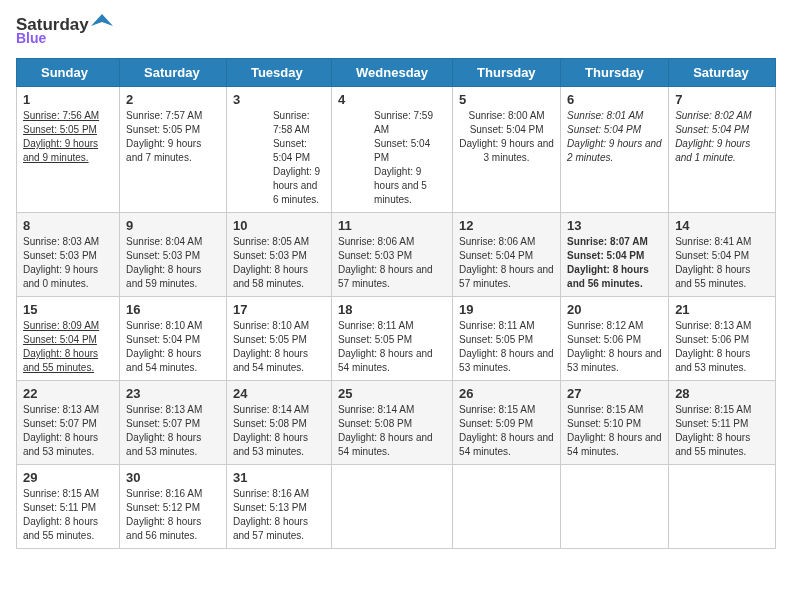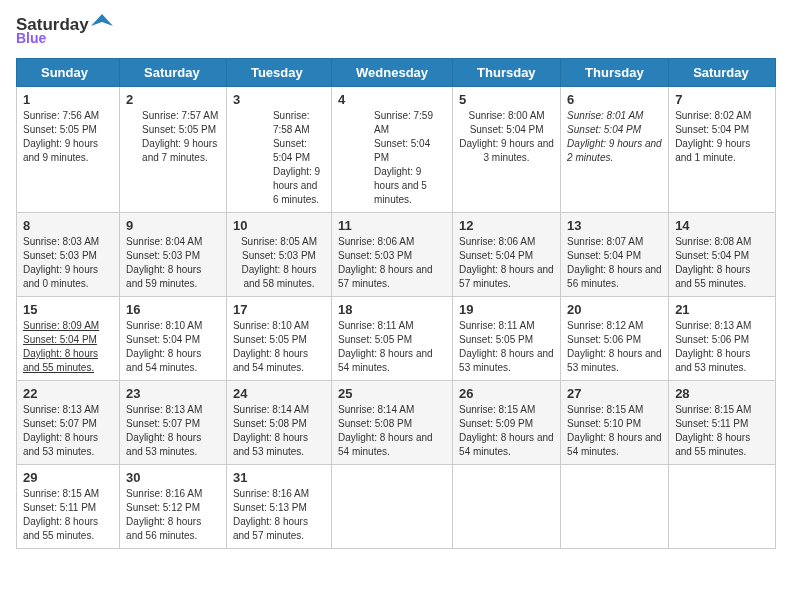--- a/index.html
+++ b/index.html
@@ -108,27 +108,27 @@
         <th>Wednesday</th>
         <th>Thursday</th>
         <th>Thursday</th>
         <th>Saturday</th>
       </tr>
   </thead>
   <tbody id="calendar-body">
   <tr>
         <td>
           <span class="day-number">1</span>
-          <div class="cell-content" style="white-space: pre-line;">Sunrise: 7:56 AM
+          <div class="cell-content" style="white-space: pre-line; text-decoration: underline;">Sunrise: 7:56 AM
 Sunset: 5:05 PM
 Daylight: 9 hours and 9 minutes.</div>
         </td>
         <td>
           <span class="day-number">2</span>
-          <div class="cell-content" style="white-space: pre-line; margin-left: 16px;">Sunrise: 7:57 AM
+          <div class="cell-content" style="white-space: pre-line;">Sunrise: 7:57 AM
 Sunset: 5:05 PM
 Daylight: 9 hours and 7 minutes.</div>
         </td>
         <td>
           <span class="day-number">3</span>
           <div class="cell-content" style="white-space: pre-line; margin-left: 40px;">Sunrise: 7:58 AM
 Sunset: 5:04 PM
 Daylight: 9 hours and 6 minutes.</div>
         </td>
         <td>
@@ -144,65 +144,65 @@
 Daylight: 9 hours and 3 minutes.</div>
         </td>
         <td>
           <span class="day-number">6</span>
           <div class="cell-content" style="white-space: pre-line; font-style: italic;">Sunrise: 8:01 AM
 Sunset: 5:04 PM
 Daylight: 9 hours and 2 minutes.</div>
         </td>
         <td>
           <span class="day-number">7</span>
-          <div class="cell-content" style="white-space: pre-line;">Sunrise: 8:02 AM
+          <div class="cell-content" style="white-space: pre-line; font-style: italic;">Sunrise: 8:02 AM
 Sunset: 5:04 PM
 Daylight: 9 hours and 1 minute.</div>
         </td>
       </tr>
       <tr>
         <td>
           <span class="day-number">8</span>
           <div class="cell-content" style="white-space: pre-line;">Sunrise: 8:03 AM
 Sunset: 5:03 PM
 Daylight: 9 hours and 0 minutes.</div>
         </td>
         <td>
           <span class="day-number">9</span>
           <div class="cell-content" style="white-space: pre-line;">Sunrise: 8:04 AM
 Sunset: 5:03 PM
 Daylight: 8 hours and 59 minutes.</div>
         </td>
         <td>
           <span class="day-number">10</span>
-          <div class="cell-content" style="white-space: pre-line; text-align: center;">Sunrise: 8:05 AM
+          <div class="cell-content" style="white-space: pre-line;">Sunrise: 8:05 AM
 Sunset: 5:03 PM
 Daylight: 8 hours and 58 minutes.</div>
         </td>
         <td>
           <span class="day-number">11</span>
           <div class="cell-content" style="white-space: pre-line;">Sunrise: 8:06 AM
 Sunset: 5:03 PM
 Daylight: 8 hours and 57 minutes.</div>
         </td>
         <td>
           <span class="day-number">12</span>
           <div class="cell-content" style="white-space: pre-line;">Sunrise: 8:06 AM
 Sunset: 5:04 PM
 Daylight: 8 hours and 57 minutes.</div>
         </td>
         <td>
           <span class="day-number">13</span>
-          <div class="cell-content" style="white-space: pre-line;">Sunrise: 8:07 AM
+          <div class="cell-content" style="white-space: pre-line; font-weight: bold;">Sunrise: 8:07 AM
 Sunset: 5:04 PM
 Daylight: 8 hours and 56 minutes.</div>
         </td>
         <td>
           <span class="day-number">14</span>
-          <div class="cell-content" style="white-space: pre-line;">Sunrise: 8:08 AM
+          <div class="cell-content" style="white-space: pre-line;">Sunrise: 8:41 AM
 Sunset: 5:04 PM
 Daylight: 8 hours and 55 minutes.</div>
         </td>
       </tr>
       <tr>
         <td>
           <span class="day-number">15</span>
           <div class="cell-content" style="white-space: pre-line; text-decoration: underline;">Sunrise: 8:09 AM
 Sunset: 5:04 PM
 Daylight: 8 hours and 55 minutes.</div>

